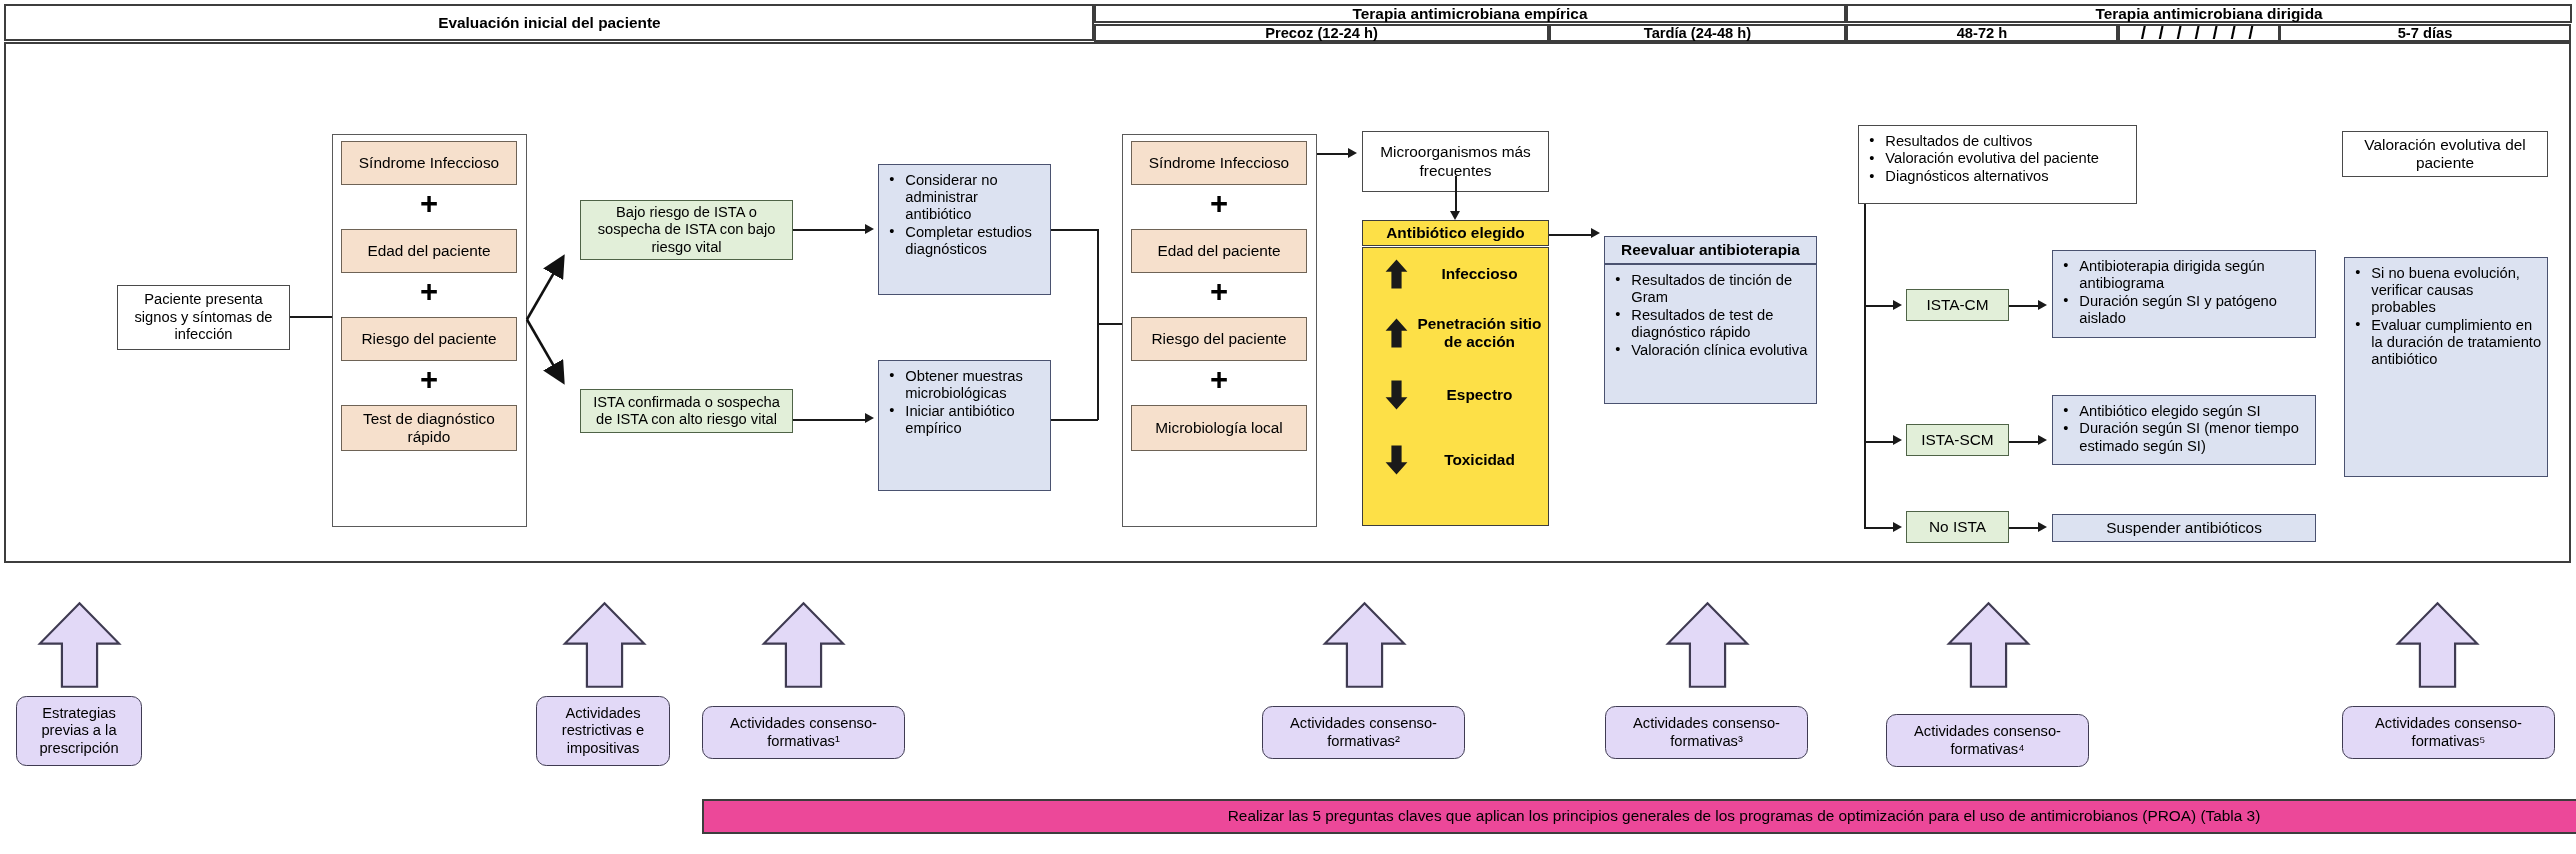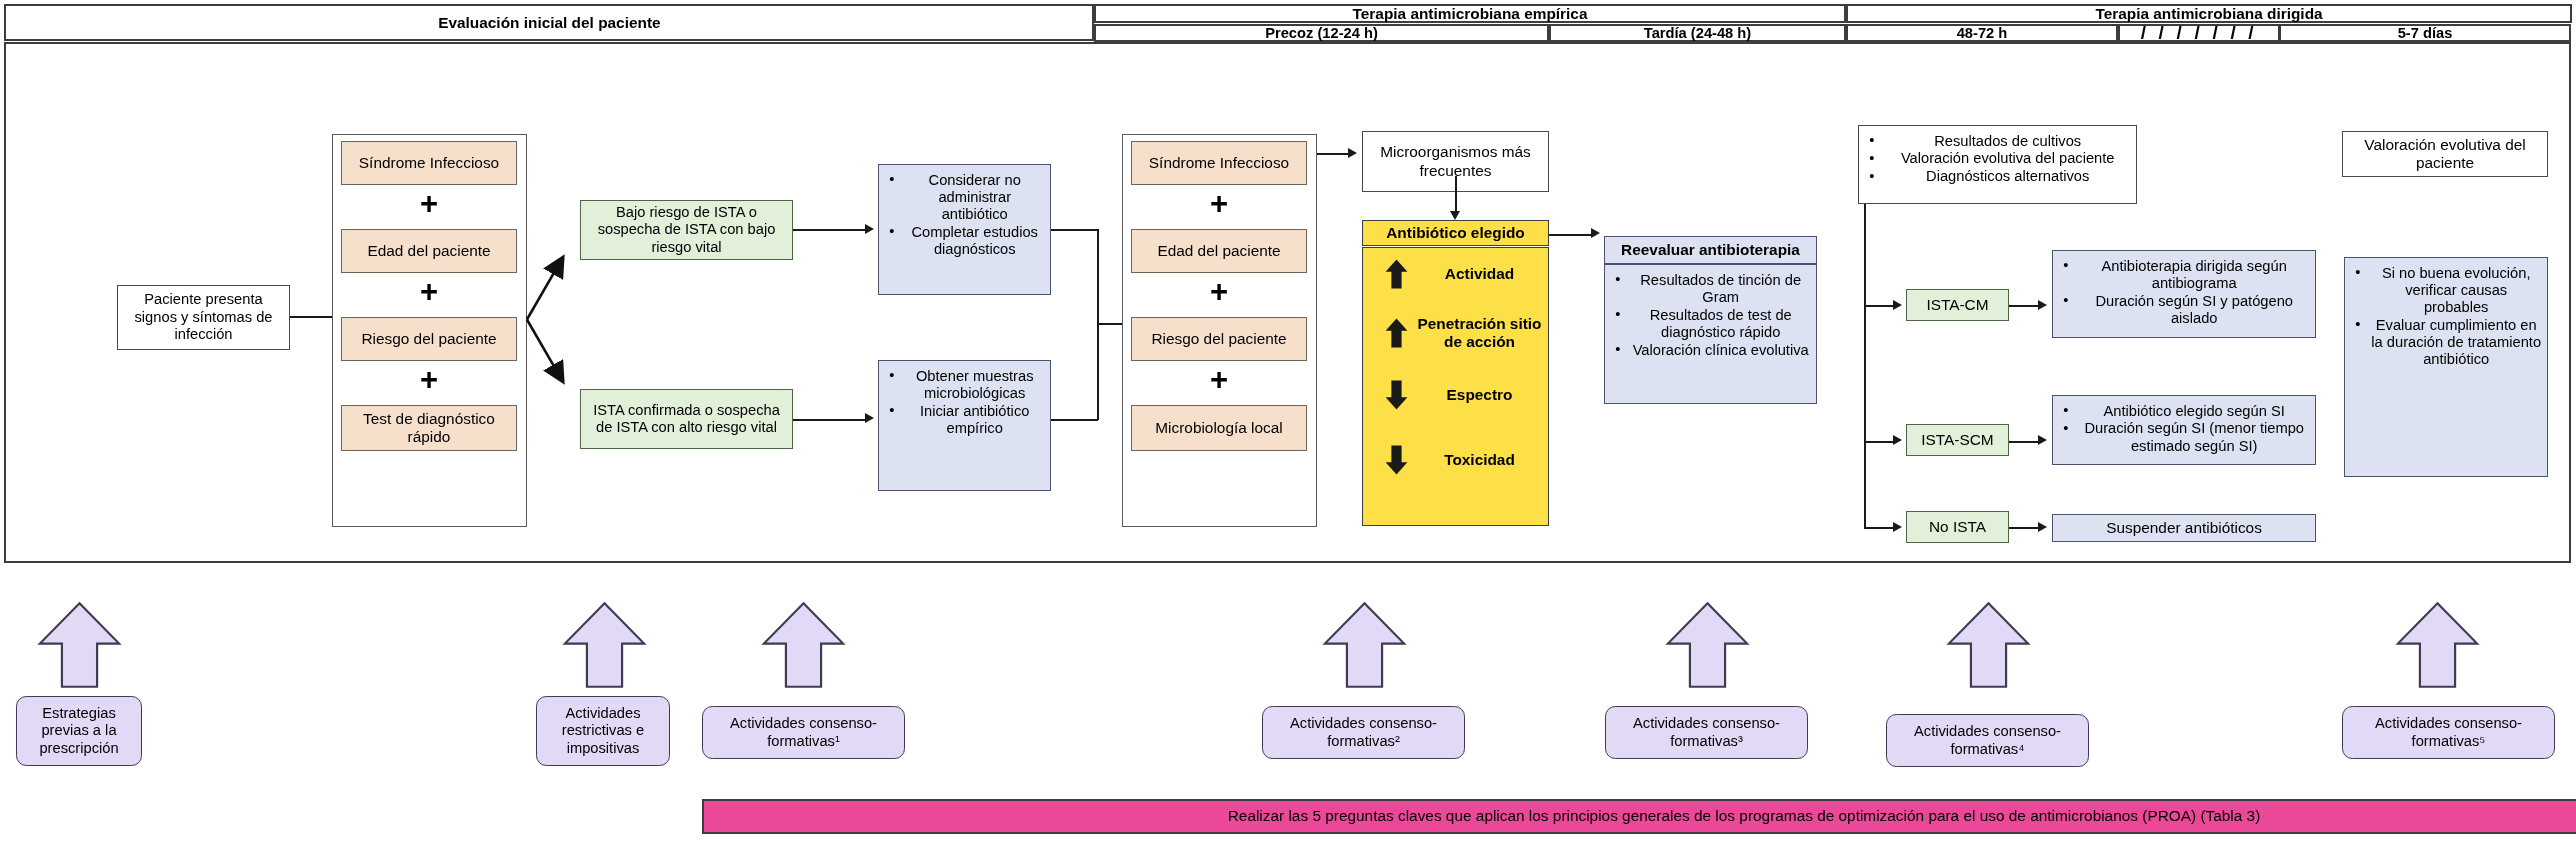--- a/index.html
+++ b/index.html
@@ -20,21 +20,21 @@
     display:flex;align-items:center;justify-content:center;text-align:center;font-weight:bold;}
   #bigframe{position:absolute;left:4.4px;top:42px;width:2567px;height:521px;border:2.2px solid #3d3d3d;background:#fff;box-sizing:border-box;}
   .t13{font-size:14.7px;}
   .t14{font-size:15.4px;}
   .bold{font-weight:bold;}
   .pad{padding:2.9px 4.4px;}
 
   
   .bul{position:absolute;box-sizing:border-box;display:block;padding:6.6px 5.9px 6.6px 7.3px;}
   .bul ul{margin:0;padding:0 0 0 19px;list-style:none;}
-  .bul li{position:relative;margin:0 0 0.7px 0;text-align:center;line-height:1.17;}
+  .bul li{position:relative;margin:0 0 0.7px 0;text-align:left;line-height:1.17;}
   .bul li:before{content:"\2022";position:absolute;left:-16px;top:-0.7px;font-size:14.7px;}
 
   
   .grp{position:absolute;box-sizing:border-box;border:1.5px solid #5a5a5a;background:#fff;}
 
   .plus{position:absolute;font-weight:bold;font-size:31px;line-height:1;text-align:center;}
 
   
   .ln{position:absolute;background:#1a1a1a;}
   .lnh{height:2.2px;}
@@ -86,21 +86,21 @@
     <defs>
       <marker id="ar" markerWidth="9" markerHeight="9" refX="7" refY="4.5" orient="auto">
         <path d="M0,0 L9,4.5 L0,9 z" fill="#111"></path>
       </marker>
     </defs>
     <line x1="4" y1="145" x2="52" y2="62" stroke="#111" stroke-width="3.5" marker-end="url(#ar)"></line>
     <line x1="4" y1="145" x2="52" y2="228" stroke="#111" stroke-width="3.5" marker-end="url(#ar)"></line>
   </svg>
 
   <div class="box bx-green t13 pad" style="left:580px;top:200px;width:213px;height:60px;">Bajo riesgo de ISTA o sospecha de ISTA con bajo riesgo vital</div>
-  <div class="box bx-green t13 pad" style="left:580px;top:389px;width:213px;height:60px;">ISTA confirmada o sospecha de ISTA con alto riesgo vital</div>
+  <div class="box bx-green t13 pad" style="left:580px;top:389px;width:213px;height:44px;">ISTA confirmada o sospecha de ISTA con alto riesgo vital</div>
 
   <div class="ln lnh" style="left:793px;top:229px;width:73px;"></div>
   <div class="ah" style="left:865px;top:224px;"></div>
   <div class="ln lnh" style="left:793px;top:419px;width:73px;"></div>
   <div class="ah" style="left:865px;top:413px;"></div>
 
   <div class="bul bx-blue t13" style="left:878px;top:164px;width:173px;height:131px;">
     <ul>
       <li>Considerar no administrar antibiótico</li>
       <li>Completar estudios diagnósticos</li>
@@ -135,21 +135,21 @@
   <div class="av" style="left:1450px;top:211px;"></div>
 
   <div class="box bx-bluelight t14 bold" style="left:1362px;top:220px;width:187px;height:26.4px;">Antibiótico elegido</div>
   <div class="box bx-bluelight" style="left:1362px;top:247px;width:187px;height:279px;display:block;"></div>
 
   <div class="gly" style="left:1384px;top:258px;">
     <svg width="25" height="32" viewBox="0 0 34 44">
         <path d="M17 2 L32 19 L24 19 L24 42 L10 42 L10 19 L2 19 Z" fill="#1a1a1a"></path>
       </svg>
   </div>
-  <div class="box t14 bold" style="left:1417px;top:258px;width:125px;height:32px;justify-content:center;">Actividad</div>
+  <div class="box t14 bold" style="left:1417px;top:258px;width:125px;height:32px;justify-content:center;">Infeccioso</div>
 
   <div class="gly" style="left:1384px;top:317px;">
     <svg width="25" height="32" viewBox="0 0 34 44">
         <path d="M17 2 L32 19 L24 19 L24 42 L10 42 L10 19 L2 19 Z" fill="#1a1a1a"></path>
       </svg>
   </div>
   <div class="box t14 bold" style="left:1414px;top:311px;width:131px;height:44px;justify-content:center;">Penetración sitio de acción</div>
 
   <div class="gly" style="left:1384px;top:379px;">
     <svg width="25" height="32" viewBox="0 0 34 44">

